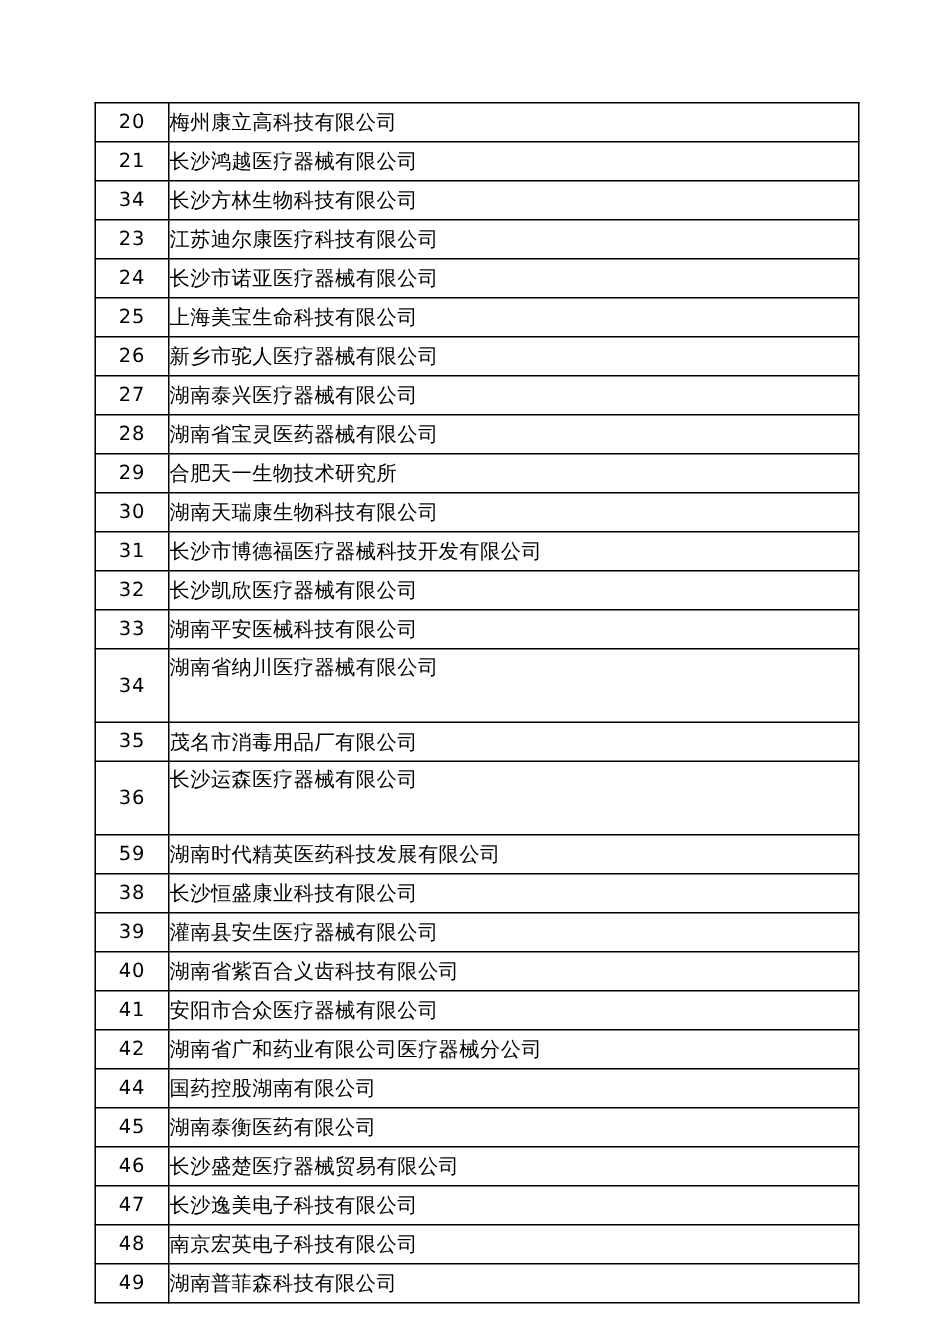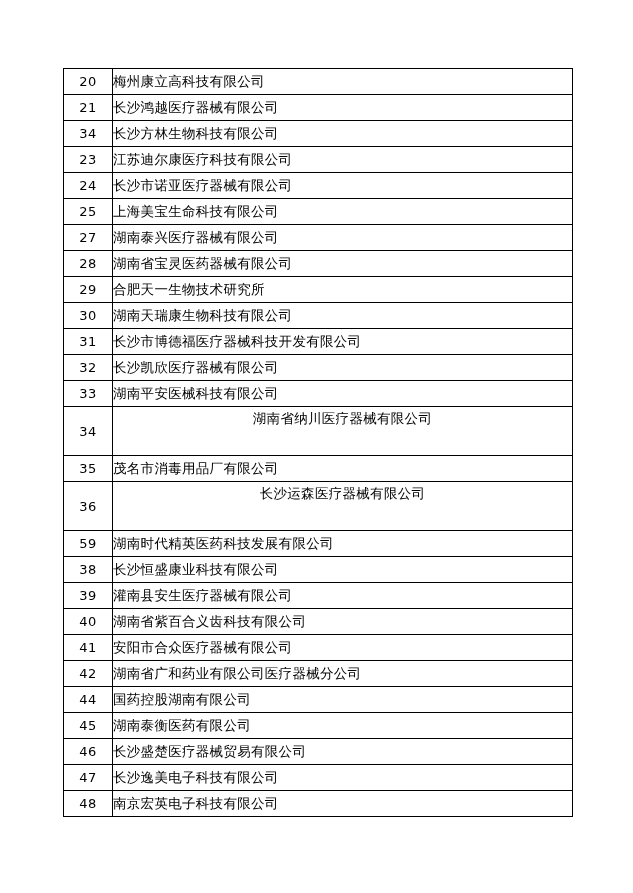--- a/index.html
+++ b/index.html
@@ -43,21 +43,20 @@
     font-family: "DejaVu Sans", sans-serif;
     font-size: 13.5px;
     padding-left: 8px;
     letter-spacing: 0.3px;
   }
   tr.r-normal td { height: 25px; }
   tr.r-tall td { height: 45px; }
   tr.r-tall td.nm {
     vertical-align: top;
     padding-top: 3px;
-    text-align: center;
   }
   tr.r-tall td.idx {
     vertical-align: middle;
     margin-top: 17px;
   }
 </style>
 </head>
 <body>
 
 <div class="page">
@@ -79,20 +78,24 @@
           <td class="idx">23</td>
           <td class="nm">江苏迪尔康医疗科技有限公司</td>
         </tr>
         <tr class="r-normal">
           <td class="idx">24</td>
           <td class="nm">长沙市诺亚医疗器械有限公司</td>
         </tr>
         <tr class="r-normal">
           <td class="idx">25</td>
           <td class="nm">上海美宝生命科技有限公司</td>
+        </tr>
+        <tr class="r-normal">
+          <td class="idx">26</td>
+          <td class="nm">新乡市驼人医疗器械有限公司</td>
         </tr>
         <tr class="r-normal">
           <td class="idx">27</td>
           <td class="nm">湖南泰兴医疗器械有限公司</td>
         </tr>
         <tr class="r-normal">
           <td class="idx">28</td>
           <td class="nm">湖南省宝灵医药器械有限公司</td>
         </tr>
         <tr class="r-normal">
@@ -164,15 +167,19 @@
           <td class="nm">长沙盛楚医疗器械贸易有限公司</td>
         </tr>
         <tr class="r-normal">
           <td class="idx">47</td>
           <td class="nm">长沙逸美电子科技有限公司</td>
         </tr>
         <tr class="r-normal">
           <td class="idx">48</td>
           <td class="nm">南京宏英电子科技有限公司</td>
         </tr>
+        <tr class="r-normal">
+          <td class="idx">49</td>
+          <td class="nm">湖南普菲森科技有限公司</td>
+        </tr>
       </tbody>
   </table>
 </div>
 
 </body></html>

